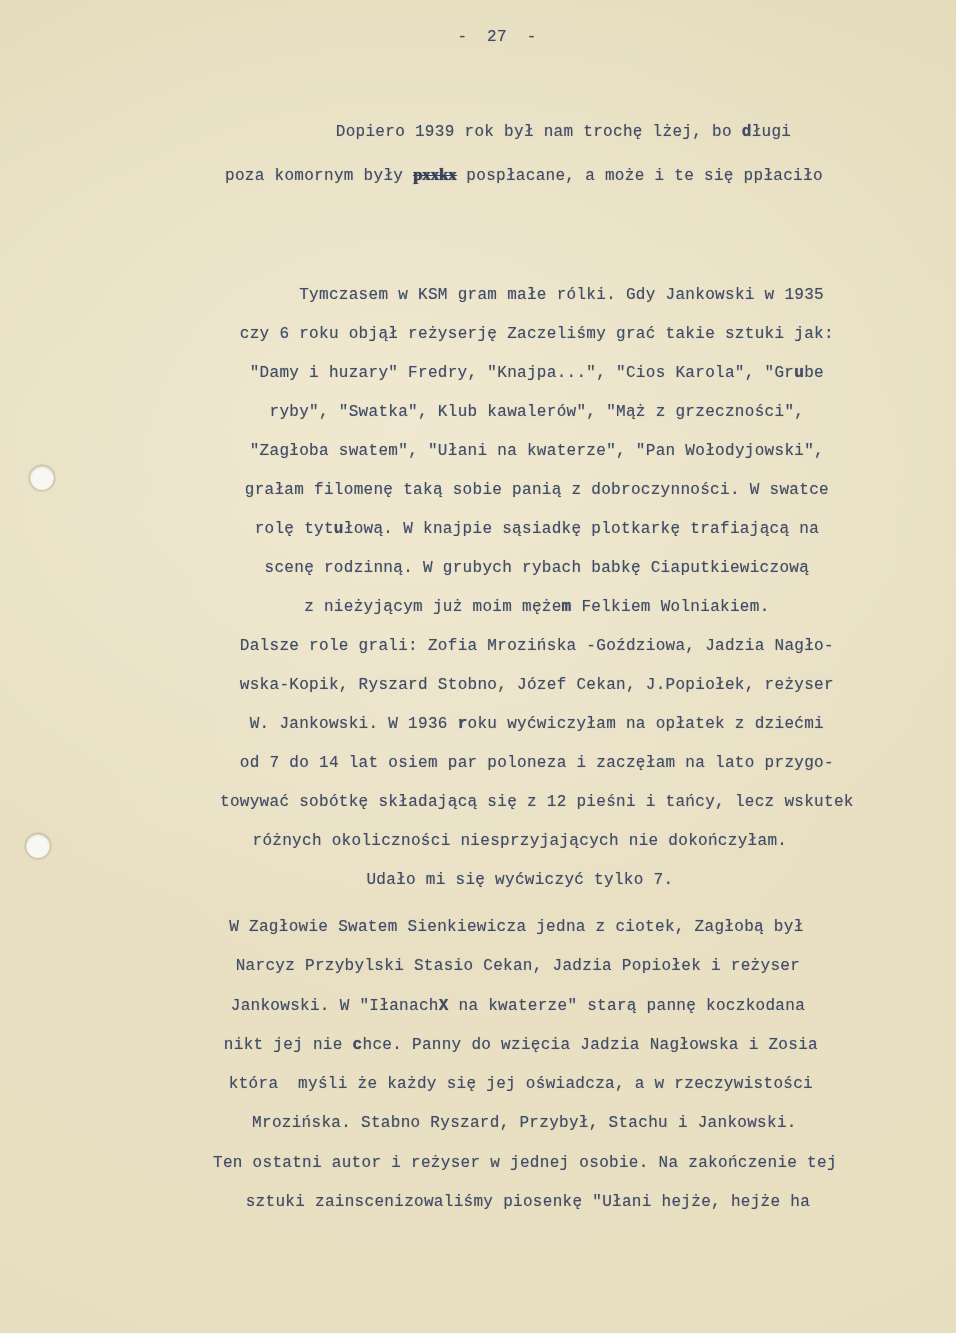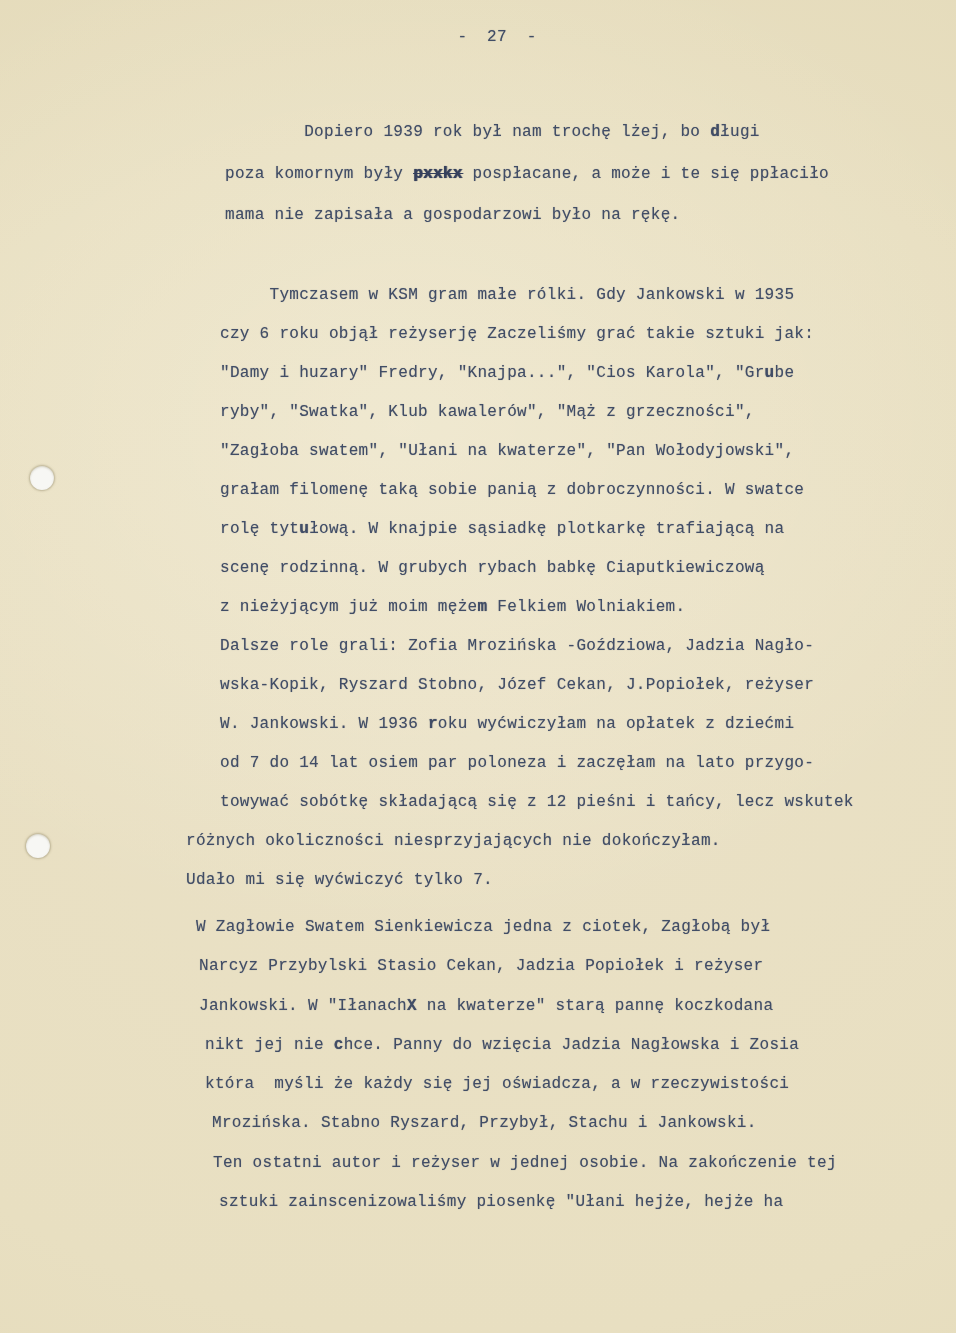--- a/index.html
+++ b/index.html
@@ -13,27 +13,28 @@
     width: 956px; height: 1333px;
     background:
       radial-gradient(1100px 850px at 42% 32%, rgba(255,252,238,0.30) 0%, rgba(255,252,238,0.0) 60%),
       radial-gradient(1400px 1100px at 50% 55%, #eae1c6 0%, #e8dfc1 55%, #e2d8b6 100%);
     font-family: "Liberation Mono", "DejaVu Sans Mono", monospace;
     font-size: 16px;
     letter-spacing: 0.3px;
     color: #414d66;
     text-shadow: 0 0 1px rgba(62,74,100,0.45);
   }
-  .line { white-space: pre; }
+  .line { white-space: pre; text-align: center; }
   .over { font-weight: bold; text-shadow: 0 0 1px rgba(40,50,80,0.8); }
   .strike {
     font-weight: bold;
     text-decoration: line-through;
     color: #35405c;
     text-shadow: 0 0 1px rgba(40,50,80,0.9), 1px 0 0 rgba(40,50,80,0.5);
+    font-family: Liberation Serif, serif;
   }
   .page-number {
     position: absolute;
     top: 28px; left: 0; right: 0;
     padding-left: 38px;
     text-align: center;
     white-space: pre;
   }
   .para { position: absolute; }
   .para-1 { top: 112px; left: 225px; line-height: 41.5px; }
@@ -52,21 +53,20 @@
 </head>
 <body>
 
 <div class="page">
   <div class="hole hole-1"></div>
   <div class="hole hole-2"></div>
   <div class="page-number">-  27  -</div>
   <div class="para para-1">
       <div class="line"><span>        Dopiero 1939 rok był nam trochę lżej, bo </span><span class="over">d</span><span>ługi</span></div>
       <div class="line"><span>poza komornym były </span><span class="strike">pxxkx</span><span> pospłacane, a może i te się ppłaciło</span></div>
-      <div class="line"><span>mama nie zapisała a gospodarzowi było na rękę.</span></div>
     </div>
   <div class="para para-2">
       <div class="line"><span>     Tymczasem w KSM gram małe rólki. Gdy Jankowski w 1935</span></div>
       <div class="line"><span>czy 6 roku objął reżyserję Zaczeliśmy grać takie sztuki jak:</span></div>
       <div class="line"><span>"Damy i huzary" Fredry, "Knajpa...", "Cios Karola", "Gr</span><span class="over">u</span><span>be</span></div>
       <div class="line"><span>ryby", "Swatka", Klub kawalerów", "Mąż z grzeczności",</span></div>
       <div class="line"><span>"Zagłoba swatem", "Ułani na kwaterze", "Pan Wołodyjowski",</span></div>
       <div class="line"><span>grałam filomenę taką sobie panią z dobroczynności. W swatce</span></div>
       <div class="line"><span>rolę tyt</span><span class="over">u</span><span>łową. W knajpie sąsiadkę plotkarkę trafiającą na</span></div>
       <div class="line"><span>scenę rodzinną. W grubych rybach babkę Ciaputkiewiczową</span></div>

